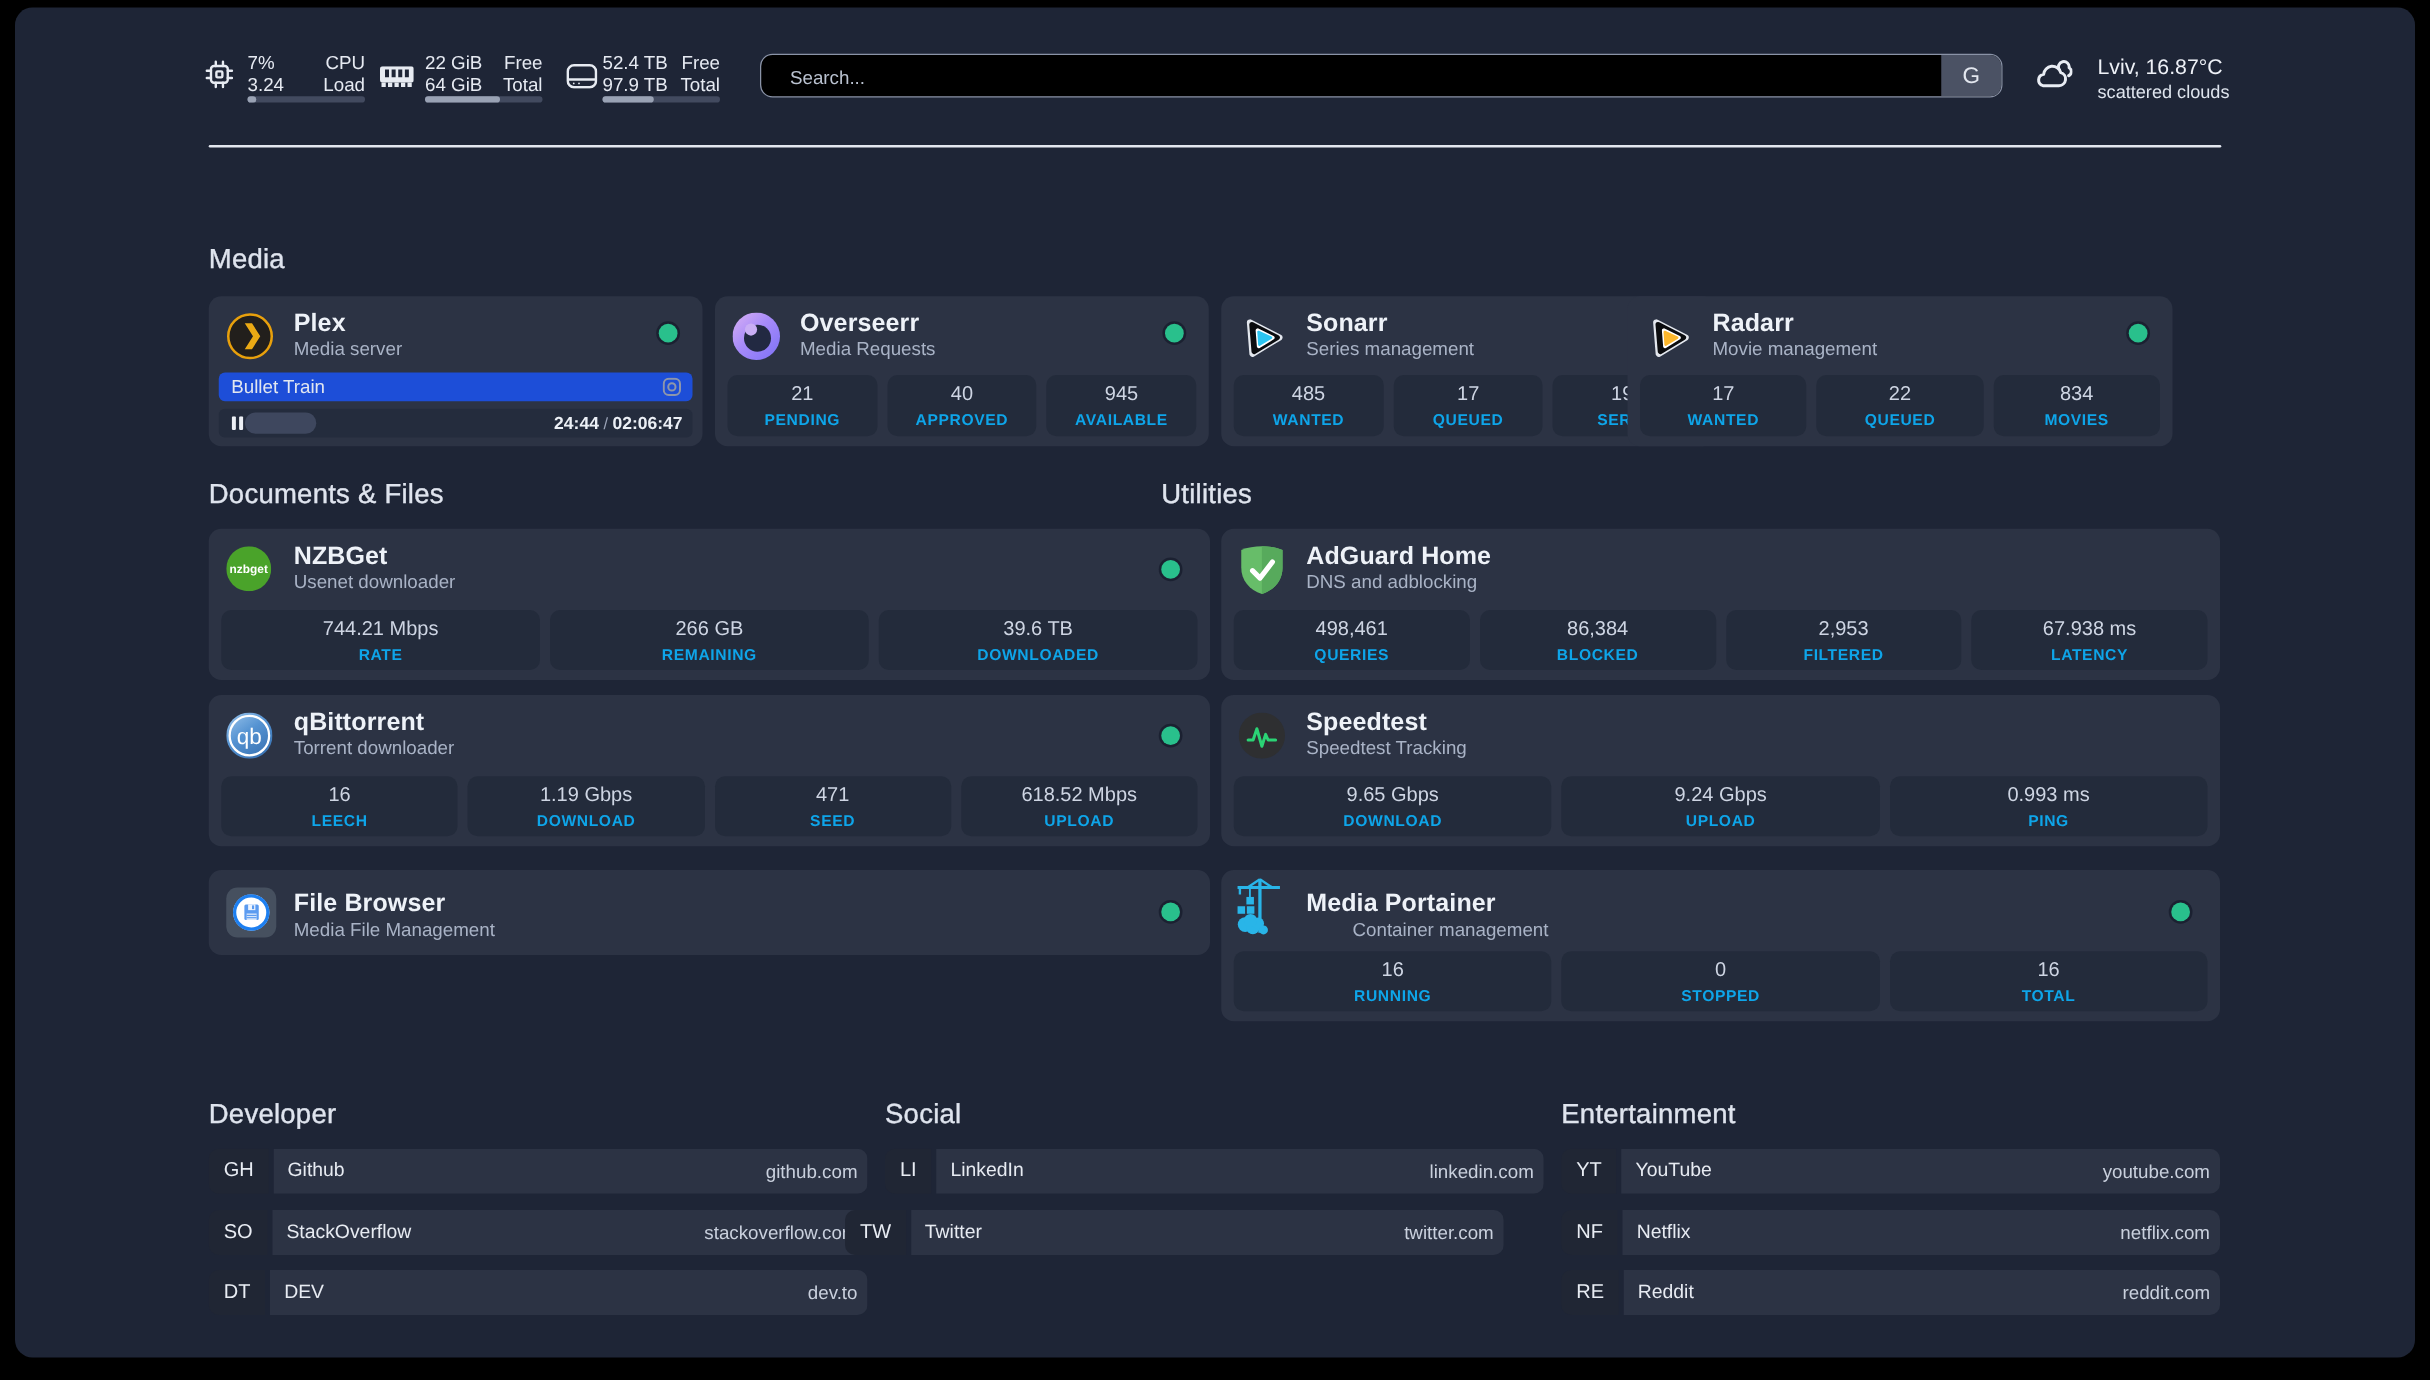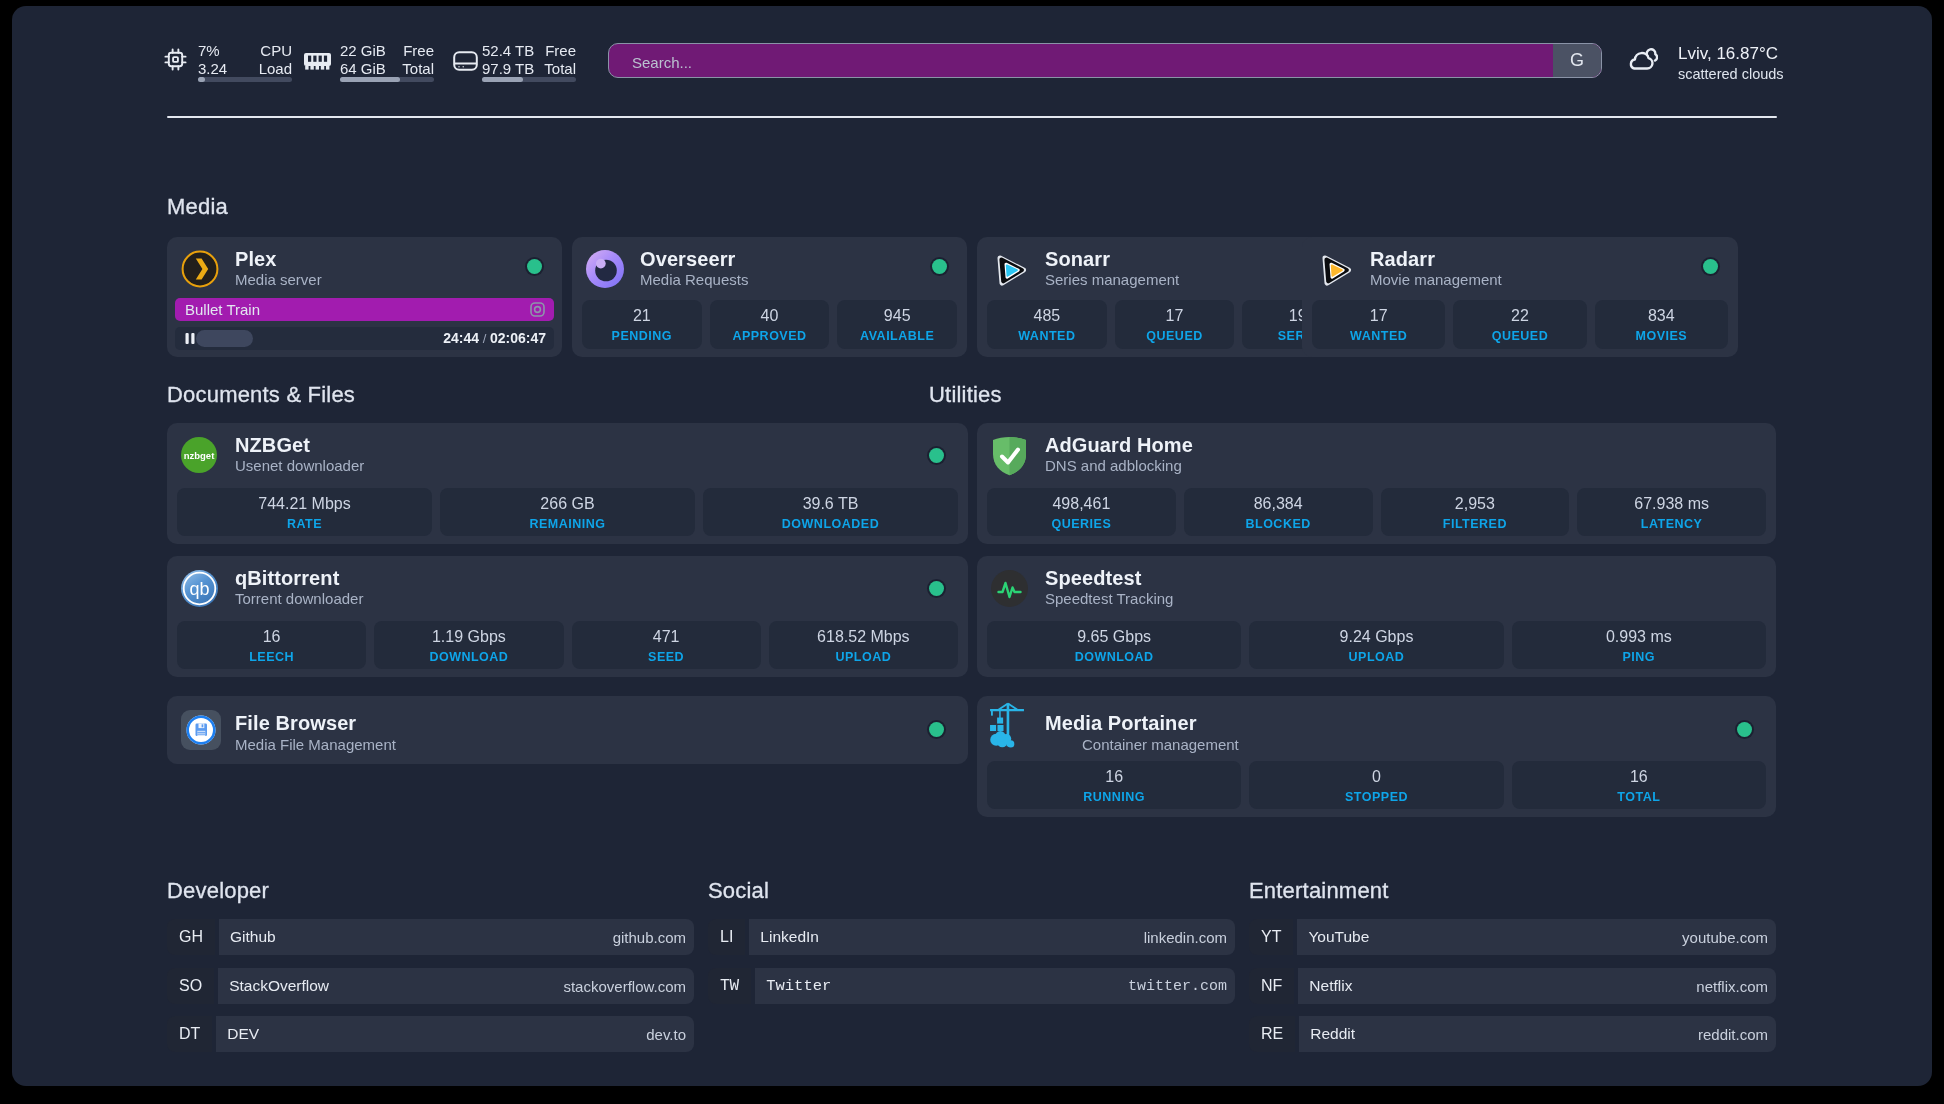--- a/index.html
+++ b/index.html
@@ -92,21 +92,21 @@
       </div>
     <div class="mrow">
         <span>97.9 TB</span>
         <span>Total</span>
       </div>
   </div>
   <div class="mbar" style="left:470px;top:71px;">
       <div class="mfill" style="width:41px;"></div>
     </div>
 
-  <div class="abs" style="left:596px;top:37px;width:994px;height:35px;background:#701a75;border:1px solid #8a93a7;border-radius:10px;overflow:hidden;">
+  <div class="abs" style="left:596px;top:37px;width:994px;height:35px;background:#000000;border:1px solid #8a93a7;border-radius:10px;overflow:hidden;">
     <div style="position:absolute;left:23px;top:10px;font-size:15px;color:#bac2d0;">Search...</div>
     <div style="position:absolute;right:0;top:0;width:48px;height:33px;background:#4b5264;display:flex;align-items:center;justify-content:center;font-size:18px;color:#e2e6ee;">G</div>
   </div>
 
   <svg class="abs" style="left:1614px;top:38px;" width="32" height="28" viewBox="0 0 32 28" fill="none" stroke="#e9edf4" stroke-width="2.4" stroke-linecap="round" stroke-linejoin="round">
       <path d="M21.5 12 a4.3 4.3 0 1 1 7.8 -1.8 a3.6 3.6 0 0 1 -0.4 6.4"></path>
       <path d="M8.3 24.5 h12.9 a5.3 5.3 0 0 0 1.4 -10.4 a7 7 0 0 0 -13.7 1.4 a4.6 4.6 0 0 0 -0.6 9 z" fill="#1e2536"></path>
     </svg>
   <div class="abs" style="left:1666px;top:37px;font-size:17px;line-height:21px;color:#eef1f7;">Lviv, 16.87°C</div>
   <div class="abs" style="left:1666px;top:59px;font-size:14.5px;line-height:19px;color:#dfe5ee;">scattered clouds</div>
@@ -120,21 +120,21 @@
   <div class="hdg" style="left:1237px;top:874px;">Entertainment</div>
 
   <div class="card" style="left:155px;top:231px;width:395px;height:120px;">
     <svg class="logo" width="38" height="38" viewBox="0 0 38 38">
         <circle cx="19" cy="19" r="17.4" fill="#221f1c" stroke="#e8a00c" stroke-width="2"></circle>
         <path d="M14.8 8.6 h5.8 l6.6 10.4 -6.6 10.4 h-5.8 l6.6 -10.4 z" fill="#ebaa14"></path>
       </svg>
     <div class="ctitle">Plex</div>
     <div class="csub">Media server</div>
     <div class="dot" style="right:20px;top:22px;"></div>
-    <div class="abs" style="left:8px;top:61px;width:379px;height:23px;background:#a21caf;border-radius:5px;">
+    <div class="abs" style="left:8px;top:61px;width:379px;height:23px;background:#1d4ed8;border-radius:5px;">
       <div style="position:absolute;left:10px;top:2px;font-size:15px;line-height:19px;color:#e2e7f0;">Bullet Train</div>
       <svg style="position:absolute;right:9px;top:4px;" width="15" height="15" viewBox="0 0 15 15" fill="none" stroke="#8d96ab" stroke-width="1.6">
           <rect x="1" y="1" width="13" height="13" rx="4"></rect>
           <circle cx="7.5" cy="7.5" r="2.9"></circle>
         </svg>
     </div>
     <div class="abs" style="left:8px;top:90px;width:379px;height:23px;background:#242c3d;border-radius:5px;">
       <svg style="position:absolute;left:10px;top:6px;" width="10" height="11" viewBox="0 0 10 11" fill="#edf0f6">
           <rect x="0.5" y="0" width="3.2" height="11" rx="1"></rect>
           <rect x="6.3" y="0" width="3.2" height="11" rx="1"></rect>
@@ -417,21 +417,21 @@
       </div>
     </div>
 
   <div class="bkh" style="left:696px;top:913px;width:527px;">
       <div class="bka">LI</div>
       <div class="bkm">
         <div class="bkn">LinkedIn</div>
         <div class="bku">linkedin.com</div>
       </div>
     </div>
-  <div class="bkh" style="left:696px;top:962px;width:527px;font-family:Liberation Mono, monospace;">
+  <div class="bkh" style="left:664px;top:962px;width:527px;">
       <div class="bka">TW</div>
       <div class="bkm">
         <div class="bkn">Twitter</div>
         <div class="bku">twitter.com</div>
       </div>
     </div>
 
   <div class="bkh" style="left:1237px;top:913px;width:527px;">
       <div class="bka">YT</div>
       <div class="bkm">

